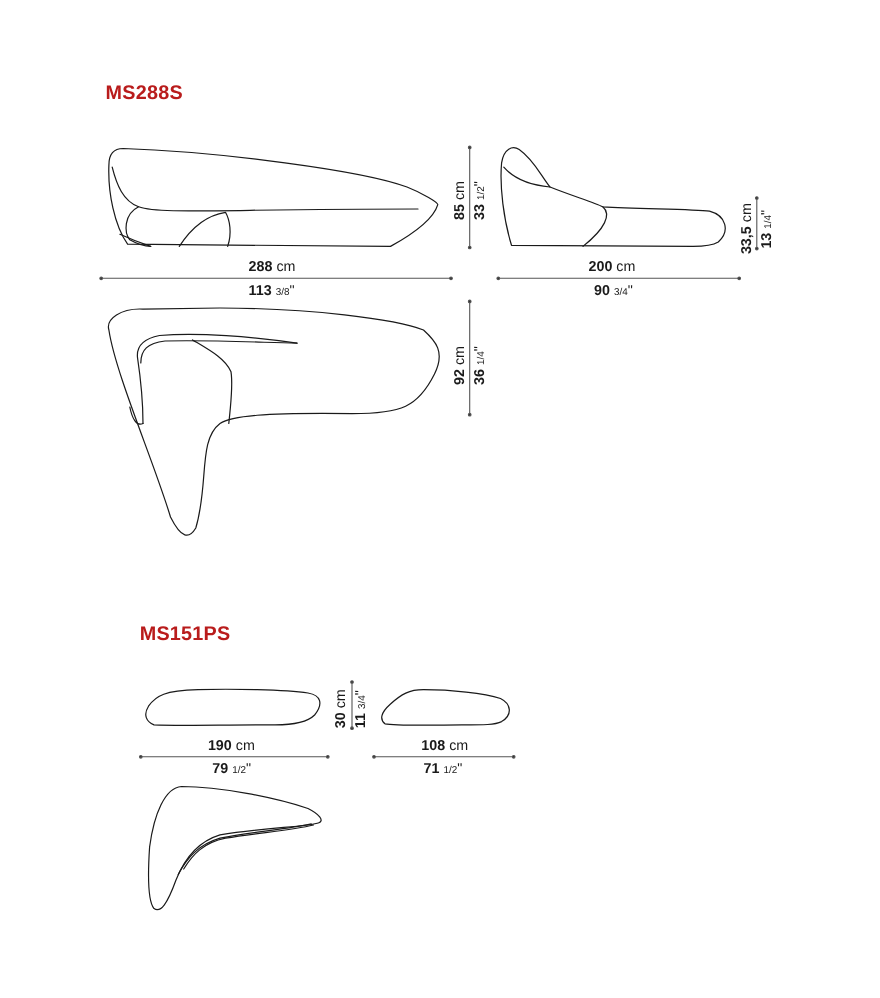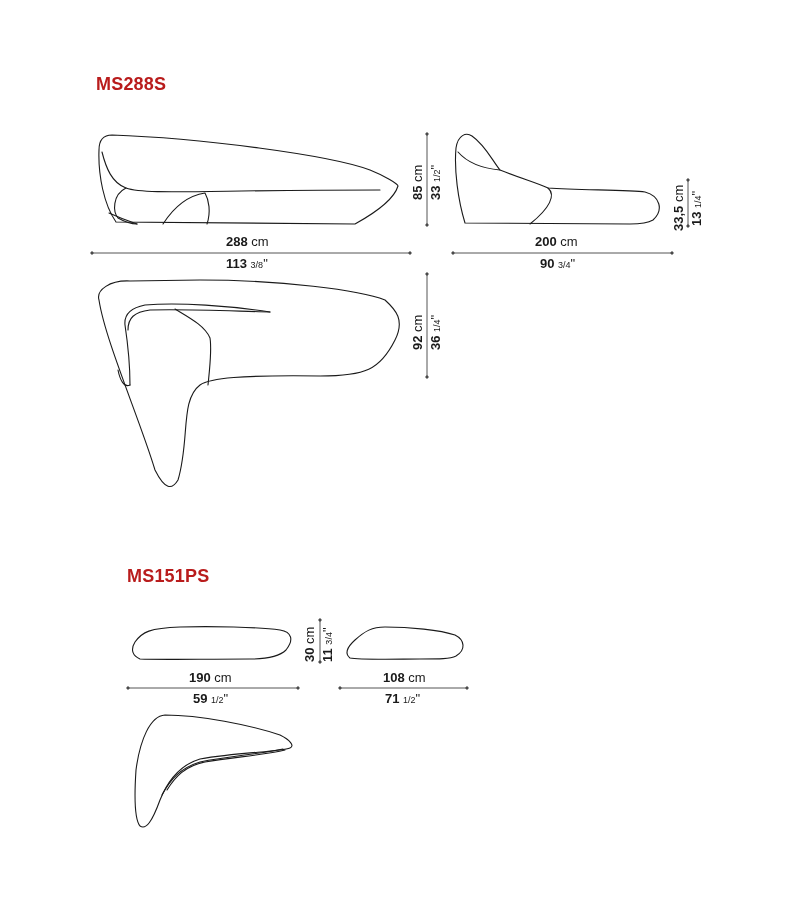--- a/index.html
+++ b/index.html
@@ -121,21 +121,21 @@
   <b>92</b> <span>cm</span>
 </div>
 <div class="vtext" style="left:429px; top:350px;">
   <b>36</b> <span class="frac">1/4</span><span>"</span>
 </div>
 
 <div class="dim" style="left:189px; top:671px;">
   <b>190</b> <span class="u">cm</span>
 </div>
 <div class="dim" style="left:193px; top:692px;">
-  <b>59</b> <span class="frac">1/2</span><span class="u">"</span>
+  <b>79</b> <span class="frac">1/2</span><span class="u">"</span>
 </div>
 <div class="vtext" style="left:303px; top:662px;">
   <b>30</b> <span>cm</span>
 </div>
 <div class="vtext" style="left:321px; top:662px;">
   <b>11</b> <span class="frac">3/4</span><span>"</span>
 </div>
 
 <div class="dim" style="left:383px; top:671px;text-align:center;">
   <b>108</b> <span class="u">cm</span>

